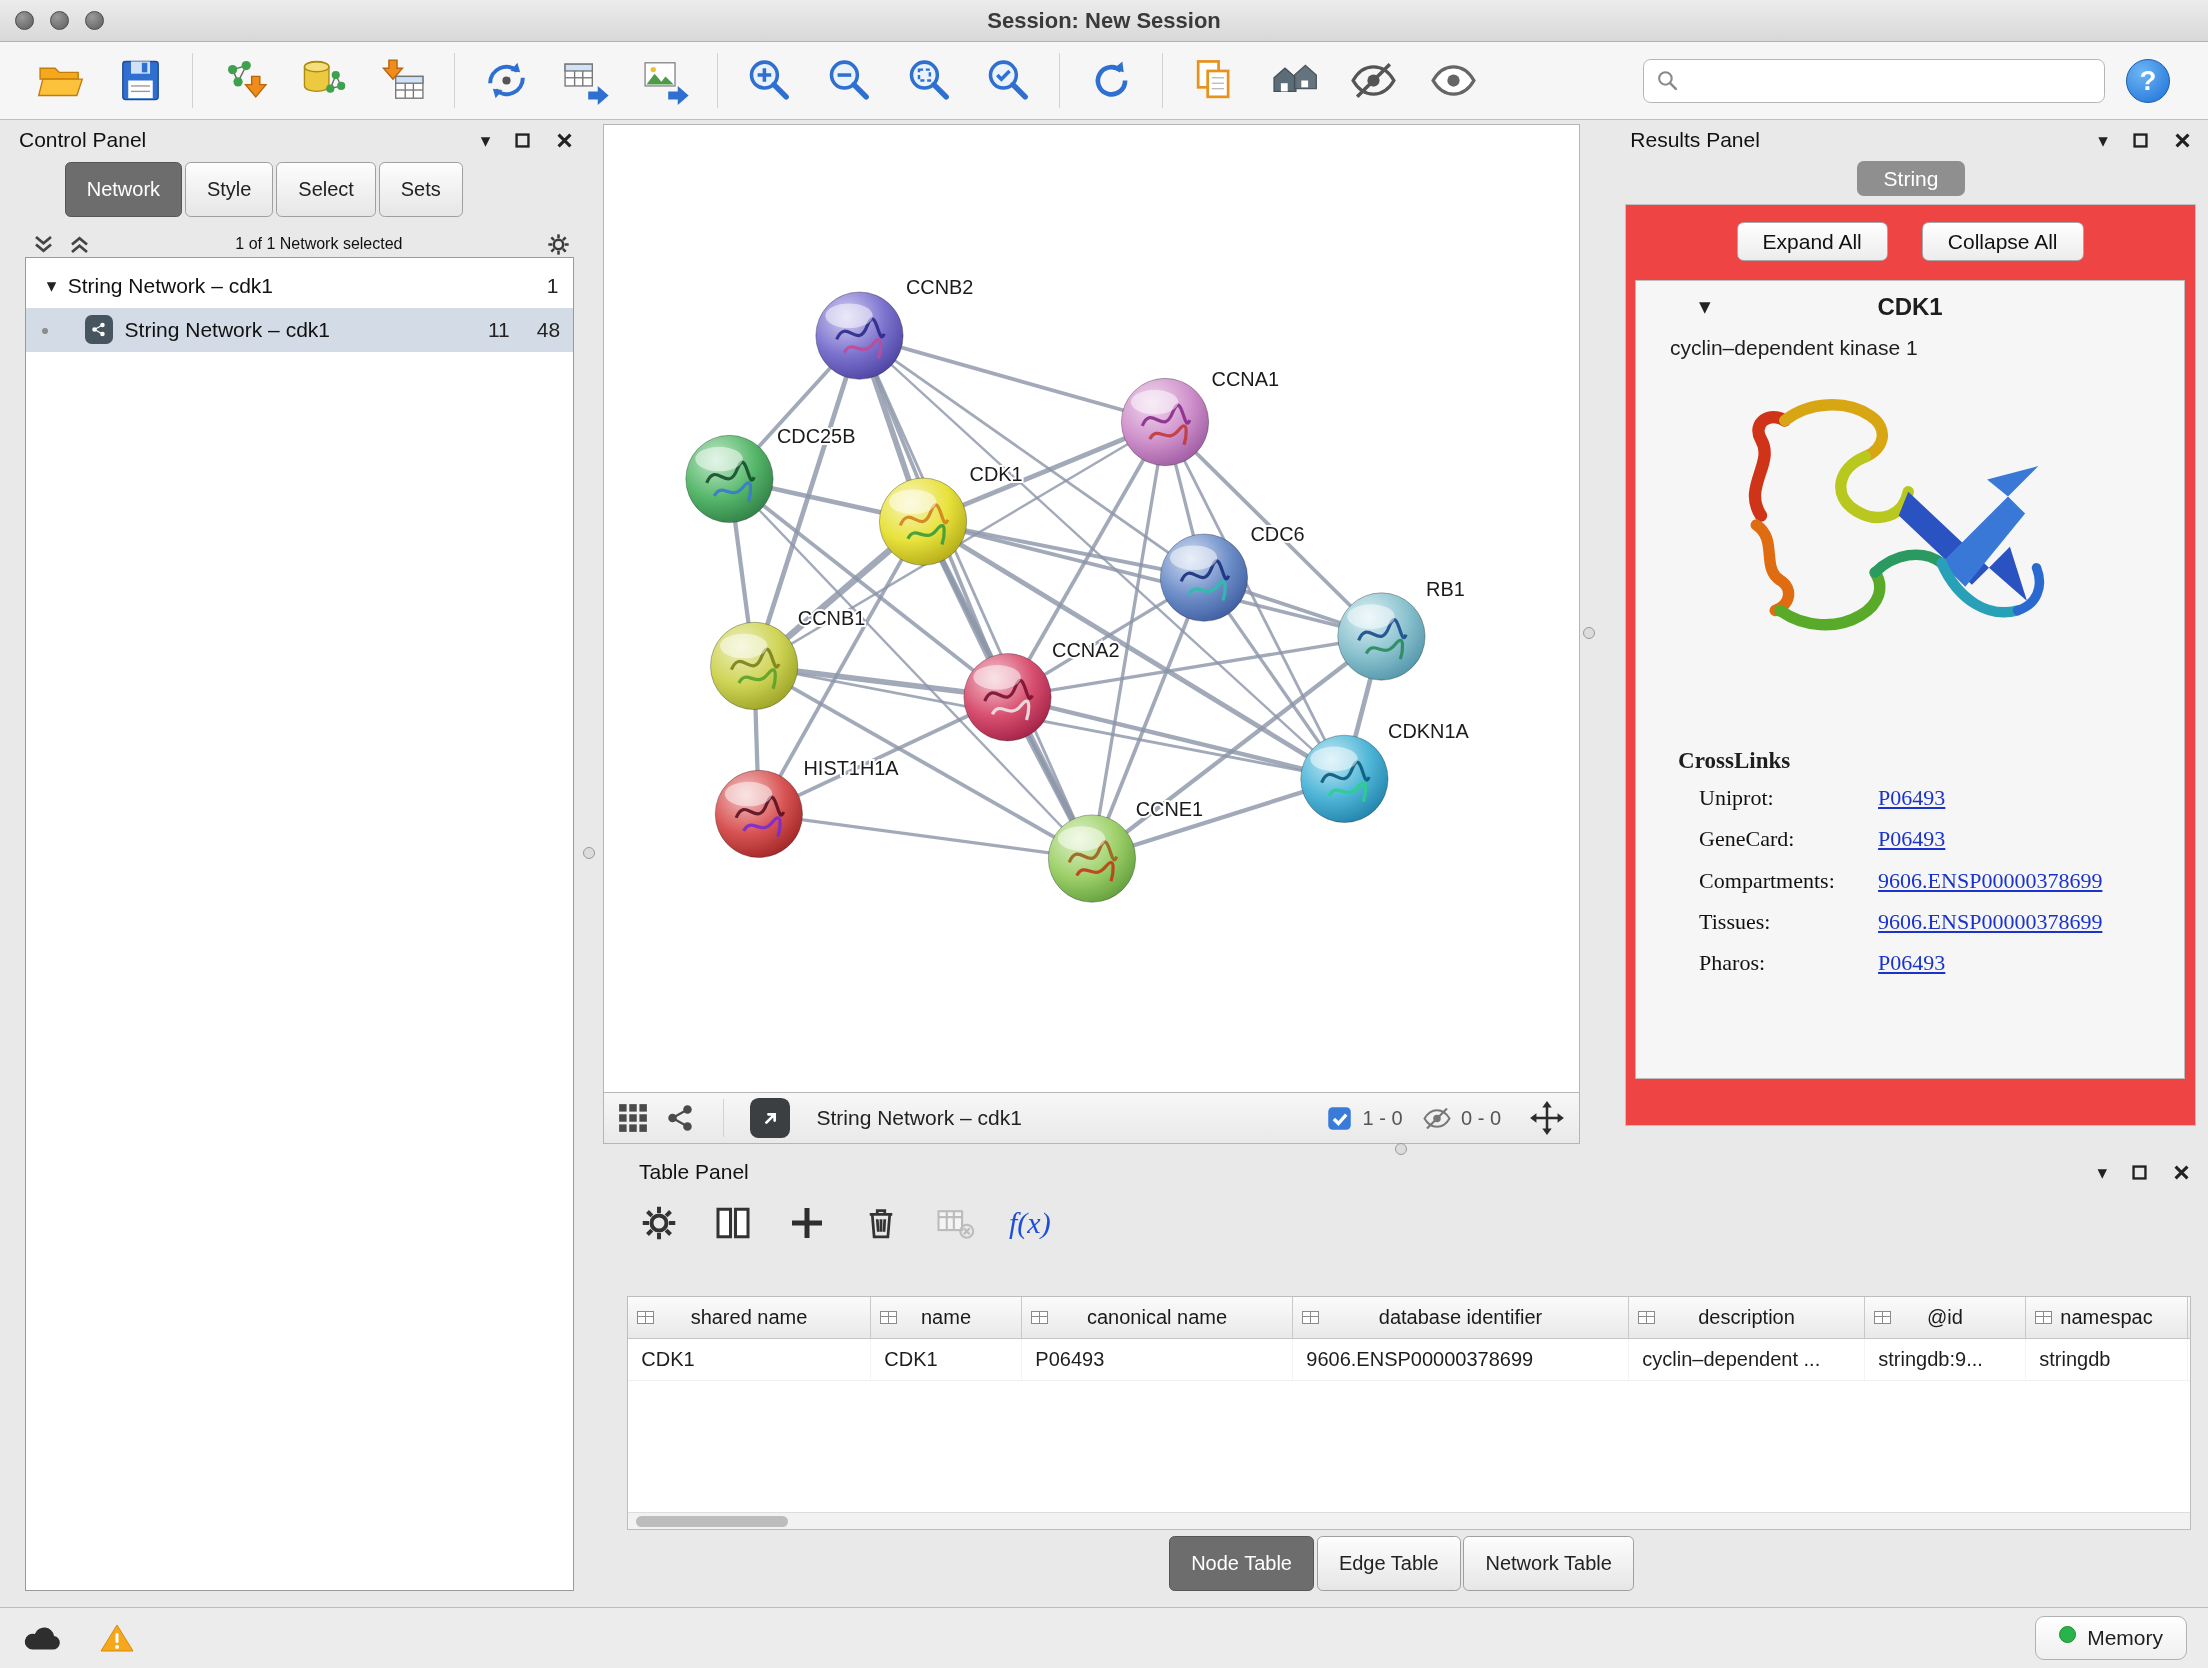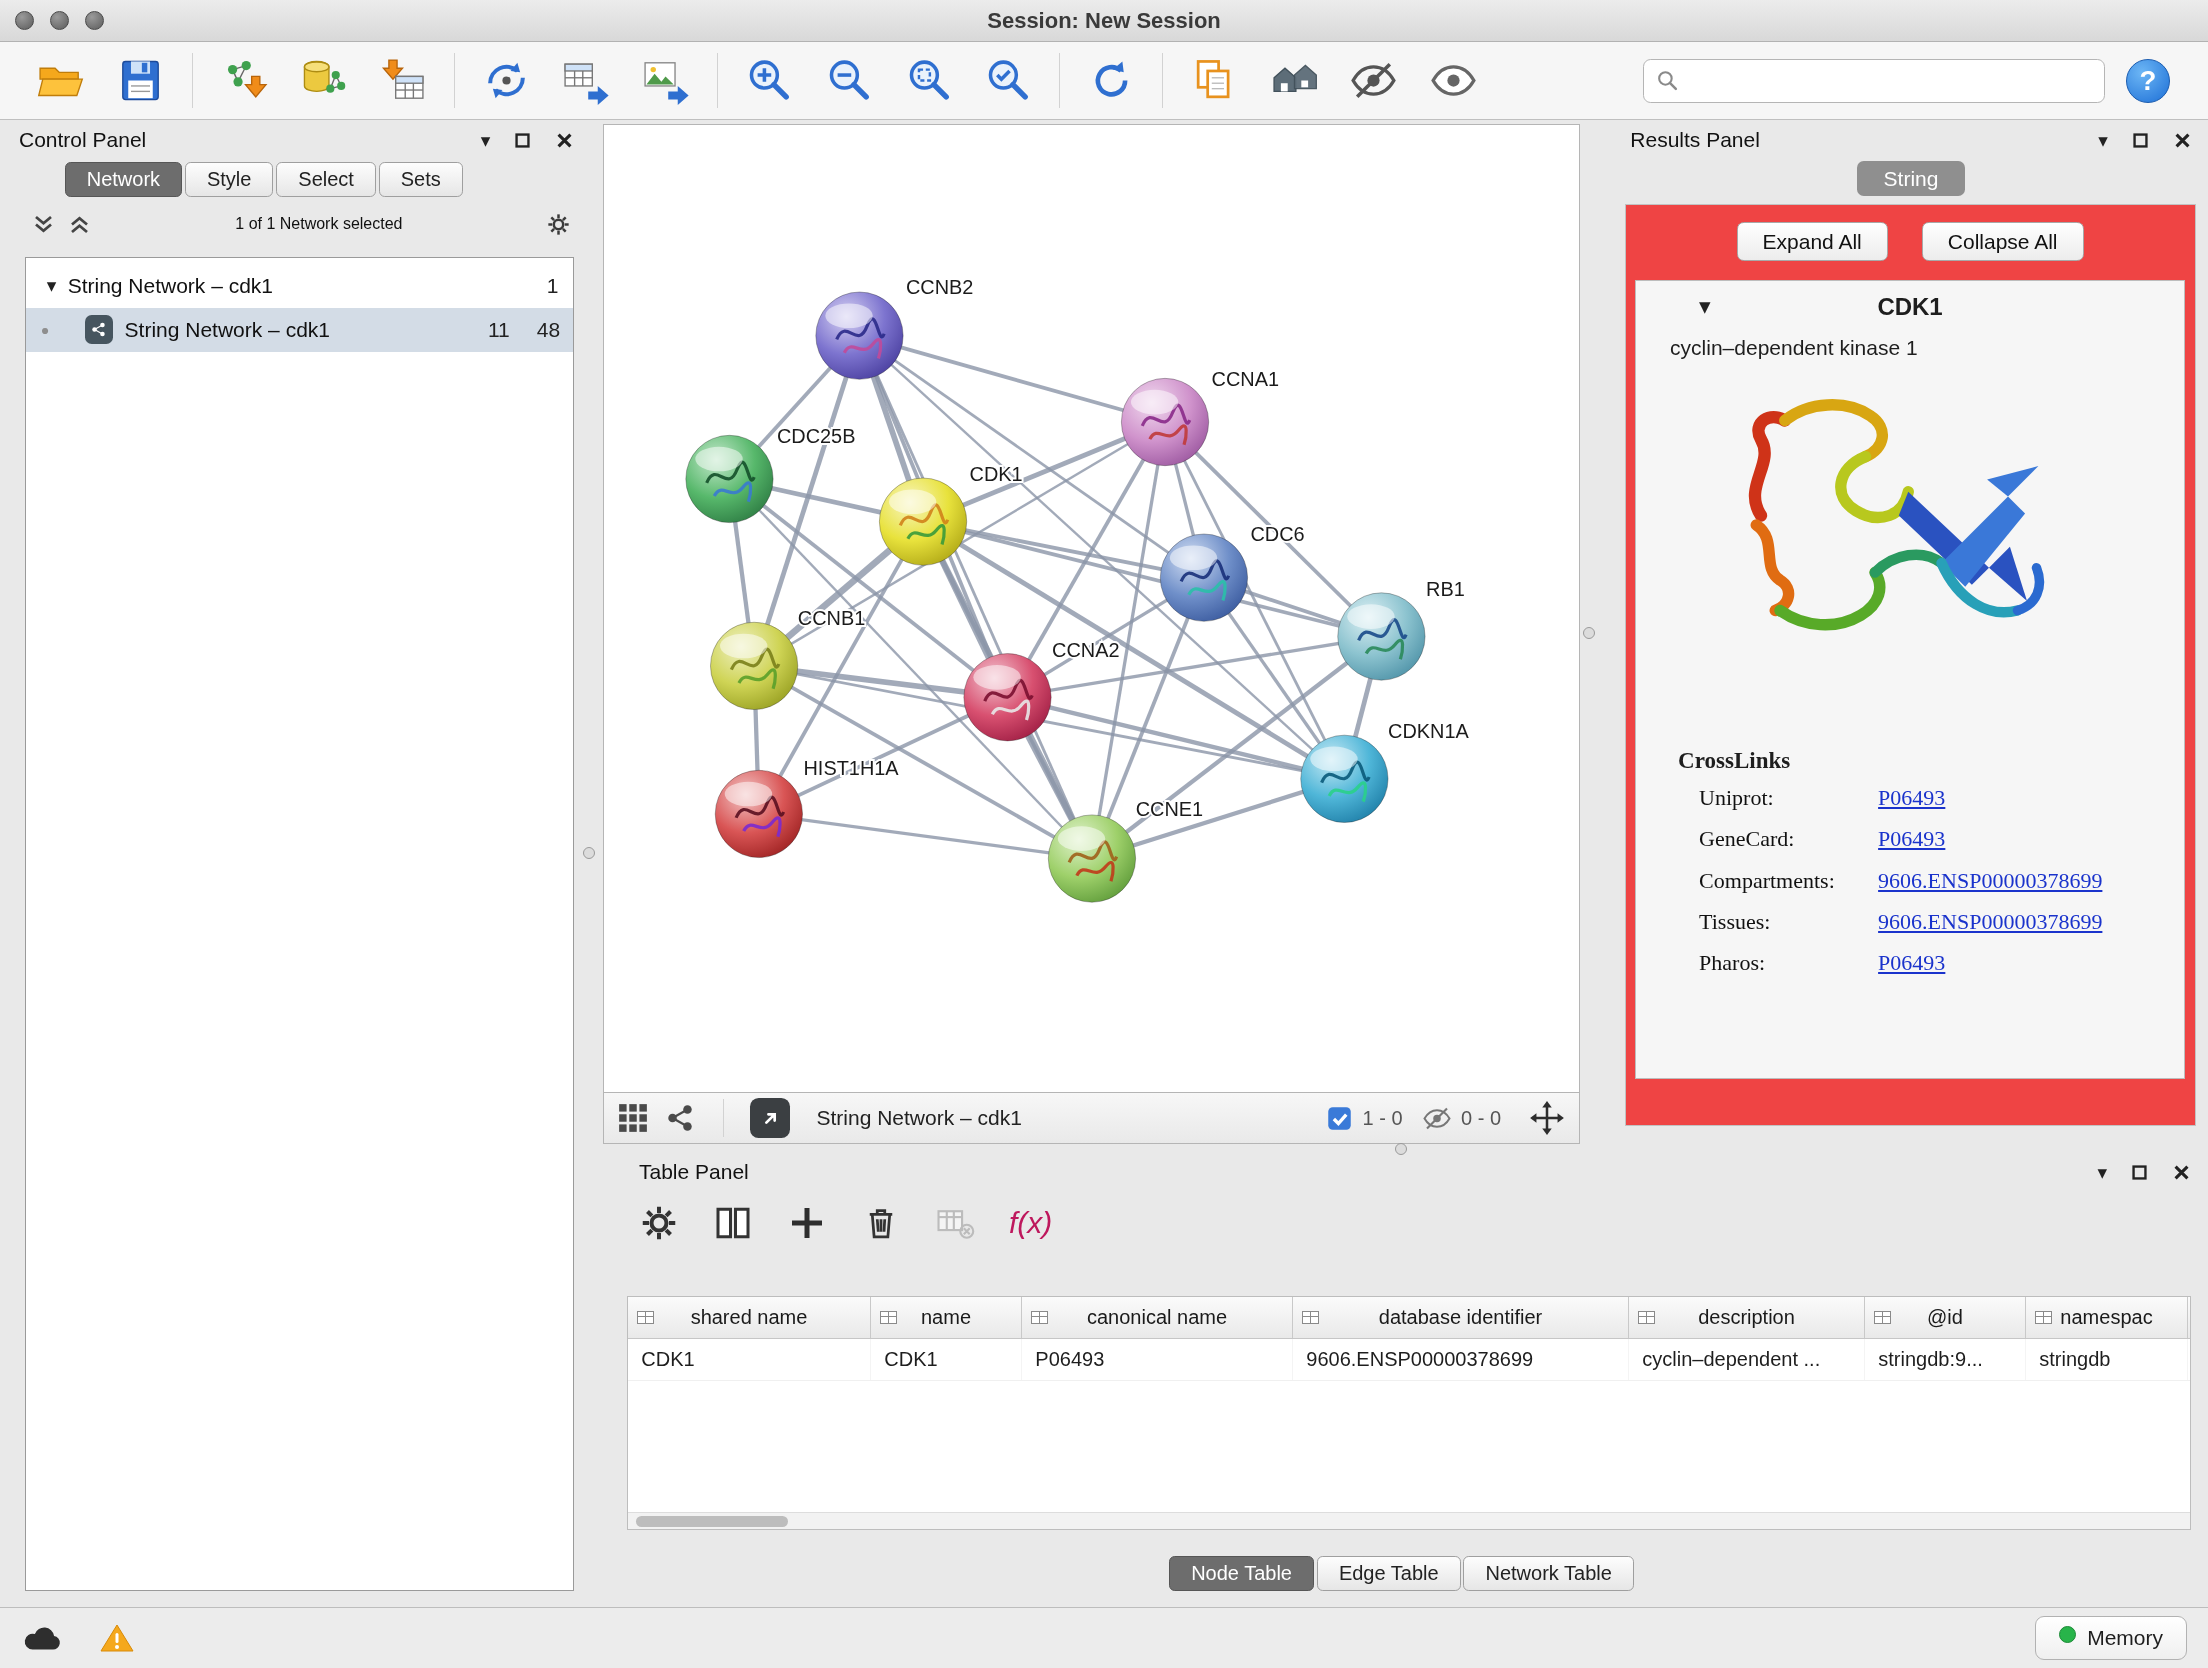--- a/index.html
+++ b/index.html
@@ -21,21 +21,21 @@
 .tsearch{margin-left:auto;width:462px;height:44px;background:#fff;border:1px solid #b5b5b5;border-radius:7.6px;display:flex;align-items:center;padding:0 11.4px;flex:none;gap:7.6px}
 .tsearch input{border:none;outline:none;flex:1;font-size:20px;font-family:inherit;background:transparent}
 .help-btn{width:44px;height:44px;border-radius:50%;background:radial-gradient(circle at 35% 30%,#6cb6f5,#1d6fd6);color:#fff;font-weight:bold;font-size:27.6px;display:flex;align-items:center;justify-content:center;margin:0 17px 0 21px;flex:none;border:1px solid #1a5cb0}
 
 
 .panel-head{height:36px;display:flex;align-items:center;padding:0 13.3px;gap:9.5px}
 .panel-title{font-size:21px;color:#111}
 .head-icons{margin-left:auto;display:flex;gap:23px;align-items:center}
 .head-icons svg{width:19px;height:19px}
 .caret-glyph{font-size:19px;color:#222;line-height:1}
-.ptab{padding:5px 21px;border:1px solid #9f9f9f;border-radius:5.7px;background:linear-gradient(#fdfdfd,#e6e6e6);font-size:20px;color:#222}
+.ptab{padding:15px 21px;border:1px solid #9f9f9f;border-radius:5.7px;background:linear-gradient(#fdfdfd,#e6e6e6);font-size:20px;color:#222}
 .ptab.sel{background:#6d6d6d;color:#fff;border-color:#565656}
 .btn{background:linear-gradient(#ffffff,#ececec);border:1px solid #a8a8a8;border-radius:6.7px;padding:6.7px 25px;font-size:21px;color:#111}
 
 
 .control-panel{position:absolute;left:5.7px;top:122px;width:582px;height:1480px}
 .cp-tabs{display:flex;margin:3.8px 0 0 59px;gap:2.9px}
 .cp-sum{display:flex;align-items:center;margin:15px 17px 0 25px;gap:11.4px}
 .cp-sum svg{width:25px;height:25px}
 .sum-text{flex:1;text-align:center;font-size:16px;color:#111}
 .gear-ic{width:32px;height:32px}
@@ -75,21 +75,21 @@
 .crosslinks-title{font-weight:bold;font-size:23px;padding:13.3px 0 3.8px 42px;font-family:"Liberation Serif",serif}
 .cl-row{display:flex;padding:7.6px 0 7.6px 63px;font-family:"Liberation Serif",serif;font-size:22px}
 .cl-label{width:179px;color:#111}
 .cl-link{color:#1a33cc;text-decoration:underline}
 
 
 .table-panel{position:absolute;left:595px;top:1153px;width:1613px;height:455px}
 .tp-head{height:38px;display:flex;align-items:center;padding:0 17px 0 44px;gap:9.5px}
 .tp-toolbar{height:63px;display:flex;align-items:center;padding-left:44px;gap:34px}
 .tp-toolbar .ticon{width:40px;height:40px}
-.fx{font-family:Liberation Sans, sans-serif;font-style:italic;color:#be185d;font-size:30px}
+.fx{font-family:Liberation Serif, serif;font-style:italic;color:#1d4ed8;font-size:30px}
 .tbl{position:absolute;left:32px;right:17px;top:143px;bottom:78px;background:#fff;border:1px solid #bdbdbd;overflow:hidden}
 .tbl-head{display:flex;height:42px;background:linear-gradient(#fbfbfb,#e9e9e9);border-bottom:1px solid #c6c6c6}
 .th{display:flex;align-items:center;justify-content:center;position:relative;border-right:1px solid #c9c9c9;font-size:20px;color:#1a1a1a;flex:none;height:100%}
 .col-ic{position:absolute;left:8.6px;width:17px;height:13.3px;border:1px solid #8a8a8a;background:#fff}
 .col-ic::before{content:"";position:absolute;left:0;right:0;top:3.8px;height:1px;background:#8a8a8a}
 .col-ic::after{content:"";position:absolute;top:0;bottom:0;left:7.6px;width:1px;background:#8a8a8a}
 .tbl-row{display:flex;height:42px;border-bottom:1px solid #f0f0f0}
 .td{padding:8.6px 9.5px 0 13.3px;font-size:20px;border-right:1px solid #f4f4f4;flex:none;white-space:nowrap;overflow:hidden}
 .hscroll{position:absolute;left:0;right:0;bottom:0;height:17px;background:#f2f2f2;border-top:1px solid #ddd}
 .hthumb{position:absolute;left:7.6px;top:2.9px;width:152px;height:11.4px;border-radius:5.7px;background:#bdbdbd}

